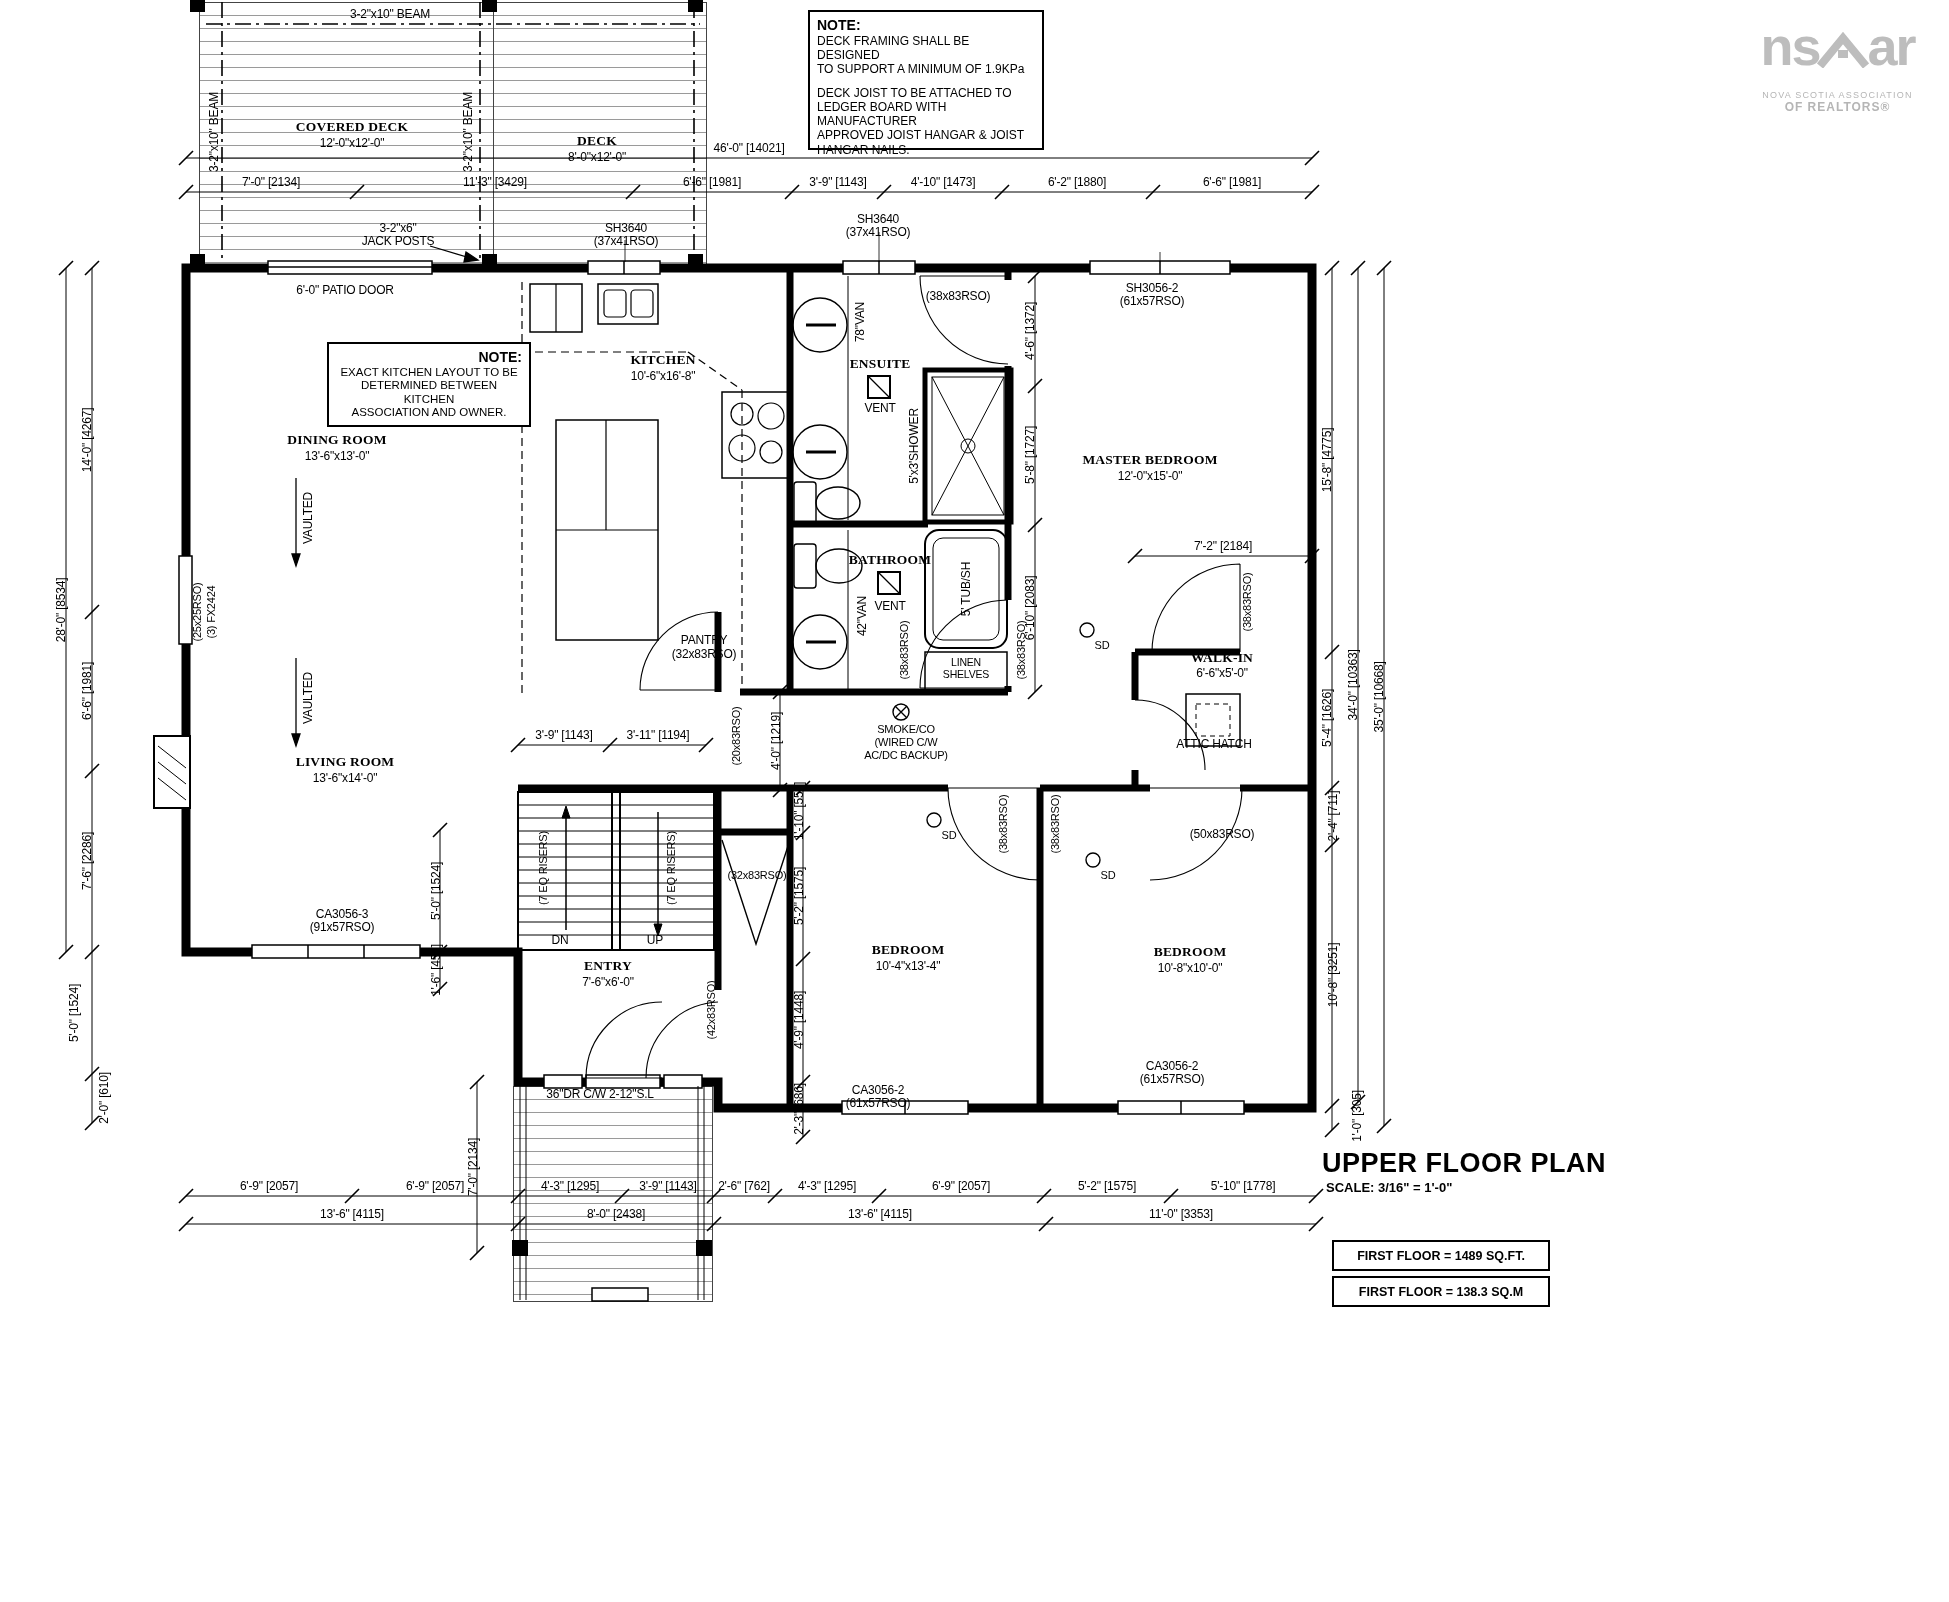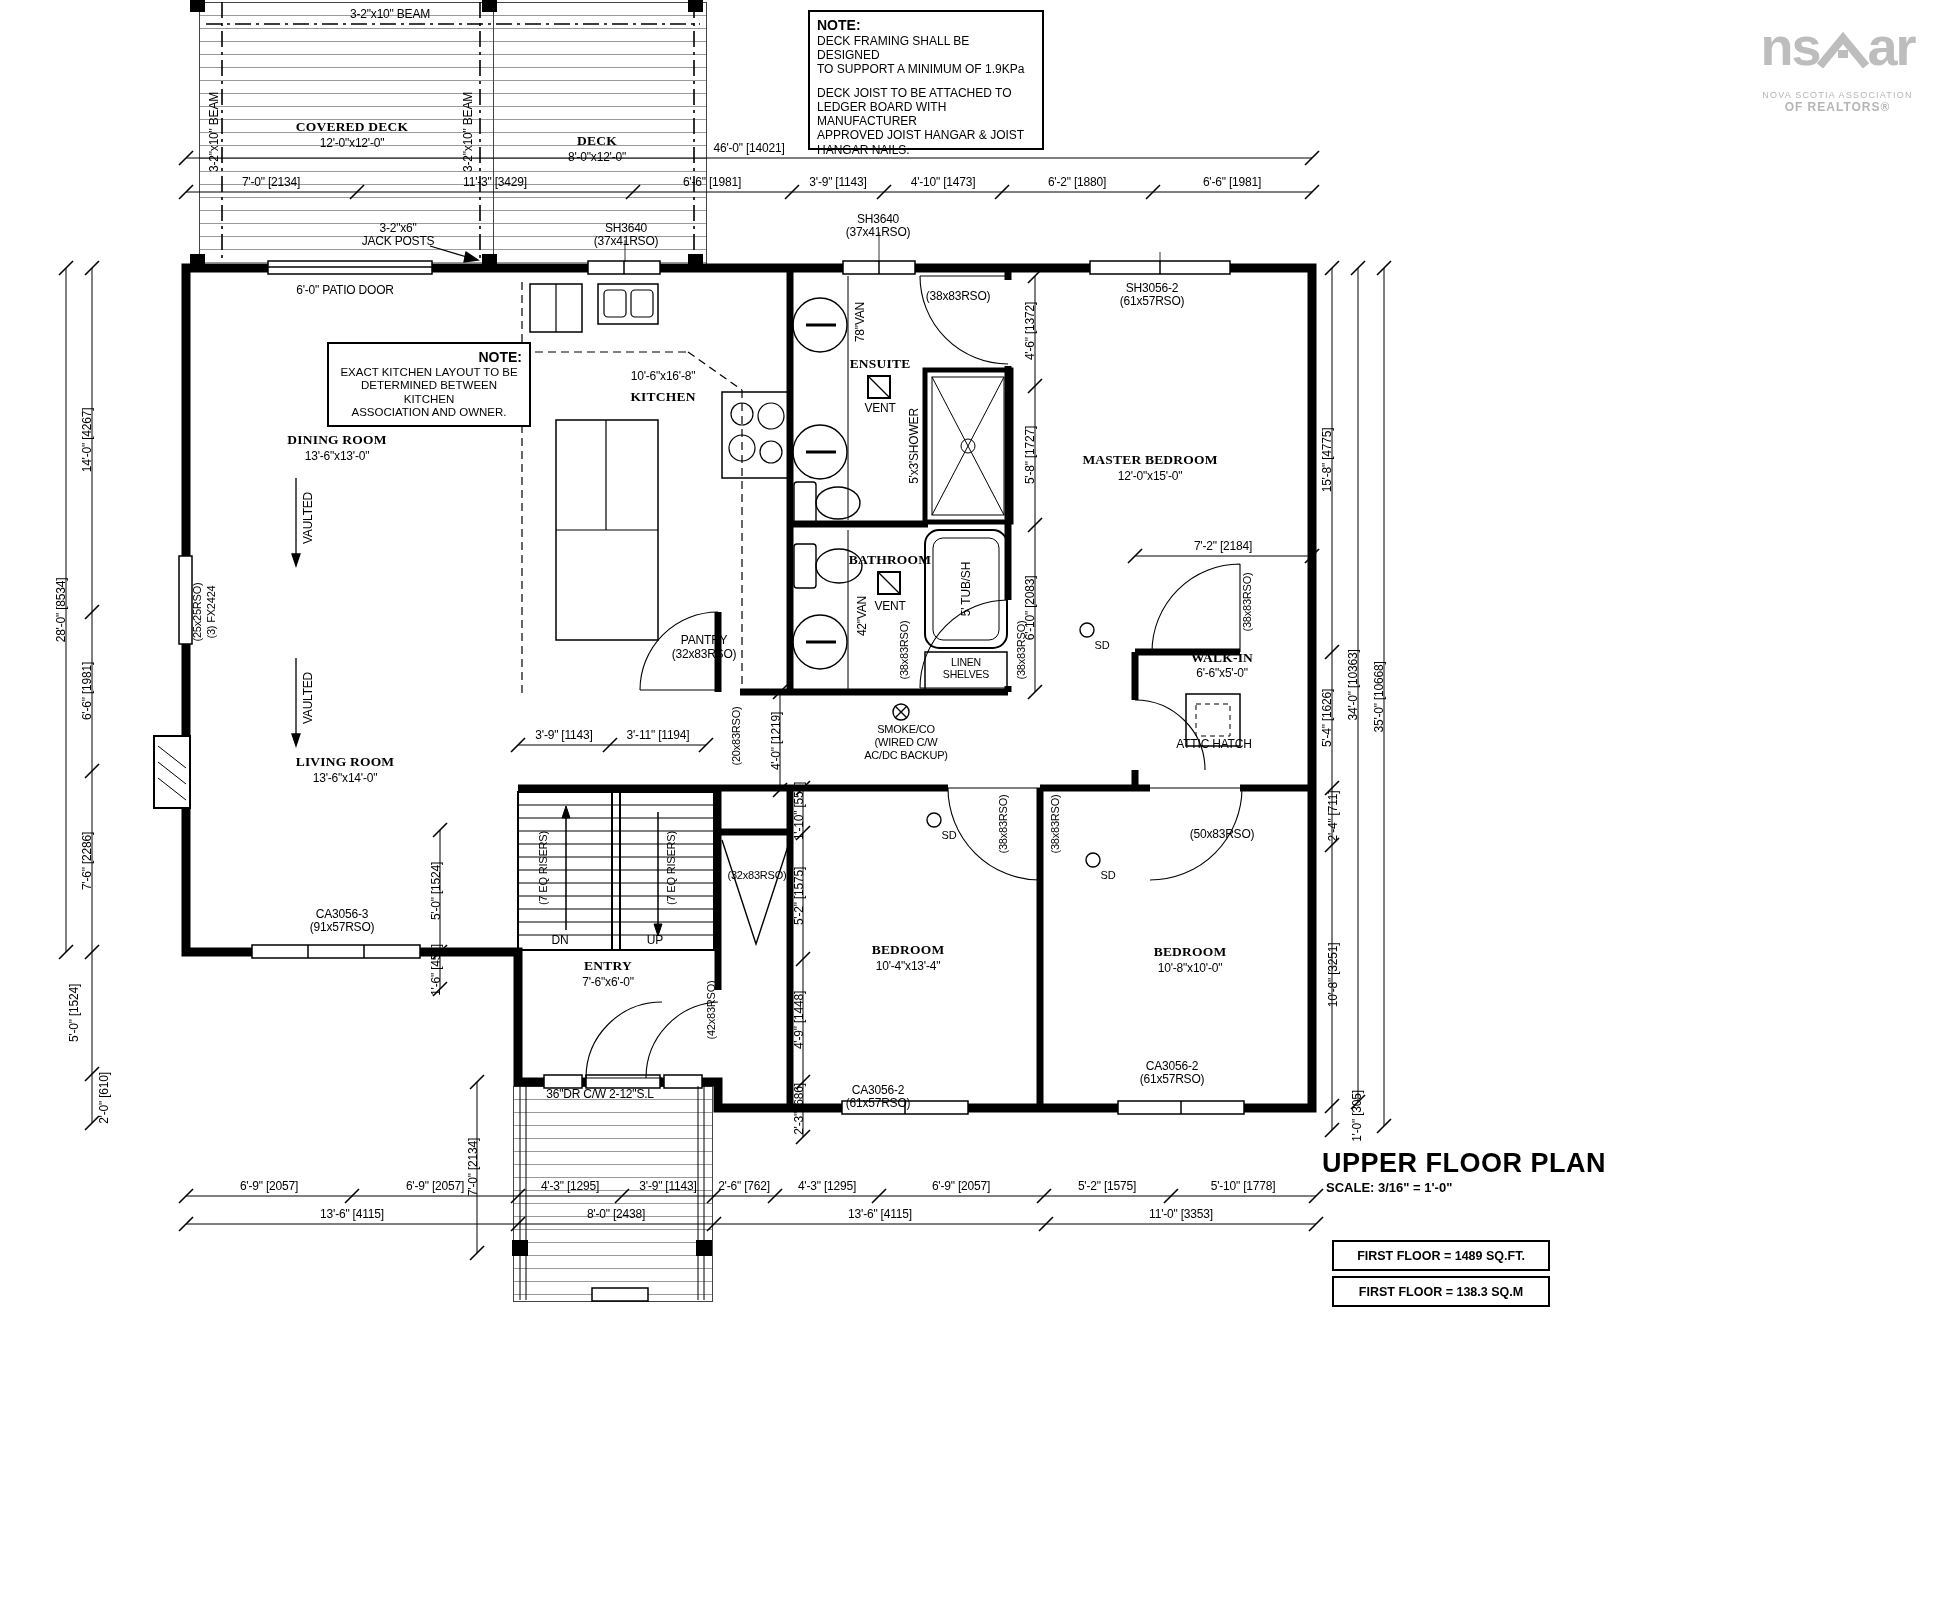--- a/index.html
+++ b/index.html
@@ -293,21 +293,21 @@
   <span class="t" style="left:626px;top:241px;">(37x41RSO)</span>
   <span class="t" style="left:878px;top:219px;">SH3640</span>
   <span class="t" style="left:878px;top:232px;">(37x41RSO)</span>
   <span class="t" style="left:1152px;top:288px;">SH3056-2</span>
   <span class="t" style="left:1152px;top:301px;">(61x57RSO)</span>
   <span class="t" style="left:345px;top:290px;">6'-0" PATIO DOOR</span>
   <span class="t" style="left:958px;top:296px;">(38x83RSO)</span>
 
   <span class="t rm" style="left:337px;top:440px;">DINING ROOM</span>
   <span class="t" style="left:337px;top:456px;">13'-6"x13'-0"</span>
-  <span class="t rm" style="left:663px;top:360px;margin-top:37px;">KITCHEN</span>
+  <span class="t rm" style="left:663px;top:360px;">KITCHEN</span>
   <span class="t" style="left:663px;top:376px;">10'-6"x16'-8"</span>
   <span class="t rm" style="left:880px;top:364px;">ENSUITE</span>
   <span class="t" style="left:880px;top:408px;">VENT</span>
   <span class="t v" style="left:860px;top:322px;">78"VAN</span>
   <span class="t v" style="left:914px;top:446px;">5'x3'SHOWER</span>
   <span class="t rm" style="left:1150px;top:460px;">MASTER BEDROOM</span>
   <span class="t" style="left:1150px;top:476px;">12'-0"x15'-0"</span>
   <span class="t rm" style="left:890px;top:560px;">BATHROOM</span>
   <span class="t" style="left:890px;top:606px;">VENT</span>
   <span class="t v" style="left:862px;top:616px;">42"VAN</span>

